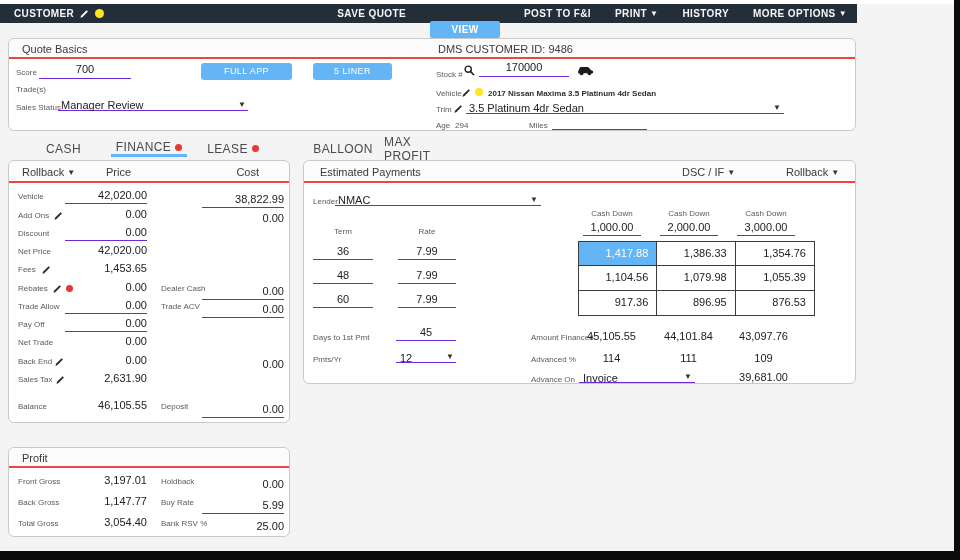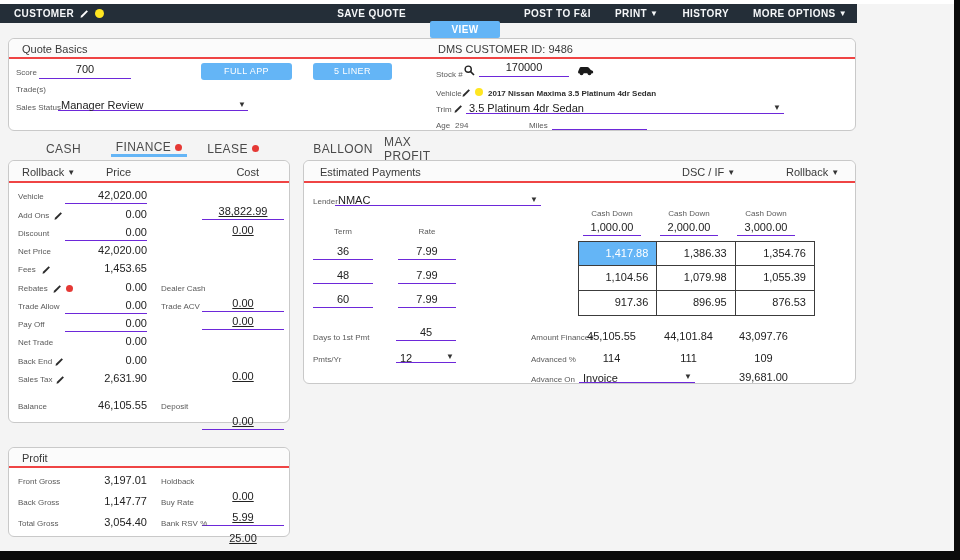--- a/index.html
+++ b/index.html
@@ -43,21 +43,21 @@
   .tabs { position:absolute; left:8px; top:140px; width:848px; height:18px; }
   .tab { position:absolute; top:0; height:17px; display:flex; align-items:center; justify-content:center;
          gap:4px; font-size:12px; color:#4a4a4a; letter-spacing:.4px; cursor:pointer; }
   .tab.active { border-bottom:3px solid #64b5f6; }
 
   
   .lrow { position:absolute; left:0; width:100%; height:16px; }
   .rl  { position:absolute; left:9px;  top:3px; }
   .rp  { position:absolute; left:56px; top:0;  width:82px; text-align:right; height:15px; }
   .rml { position:absolute; left:152px; top:3px; }
-  .rc  { position:absolute; left:193px; top:16px; width:82px; text-align:center; height:15px;text-decoration:underline; }
+  .rc  { position:absolute; left:193px; top:4px; width:82px; text-align:right; height:15px; }
 
   
   .pgrid { position:absolute; left:274px; top:80px; width:237px; height:75px;
            display:grid; grid-template-columns:repeat(3,1fr); grid-template-rows:repeat(3,1fr);
            border:1px solid #3c3c3c; background:#fff; }
   .pcell { font-size:11px; color:#222; text-align:right; padding-right:8px; line-height:23px;
            border-right:1px solid #3c3c3c; border-bottom:1px solid #3c3c3c; cursor:pointer; }
   .pcell:nth-child(3n) { border-right:none; }
   .pcell:nth-child(n+7) { border-bottom:none; }
   .pcell.sel { background:#64b5f6; color:#fff; }

